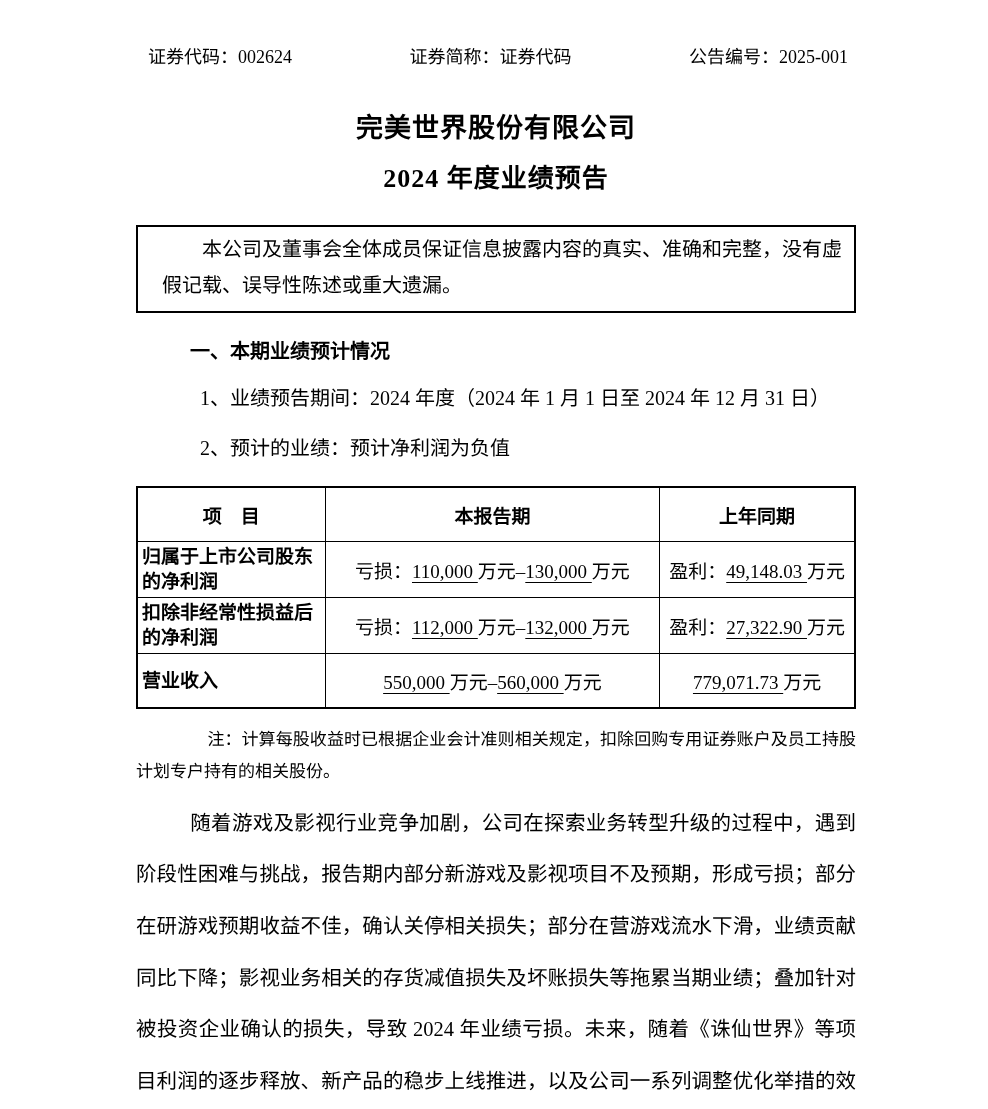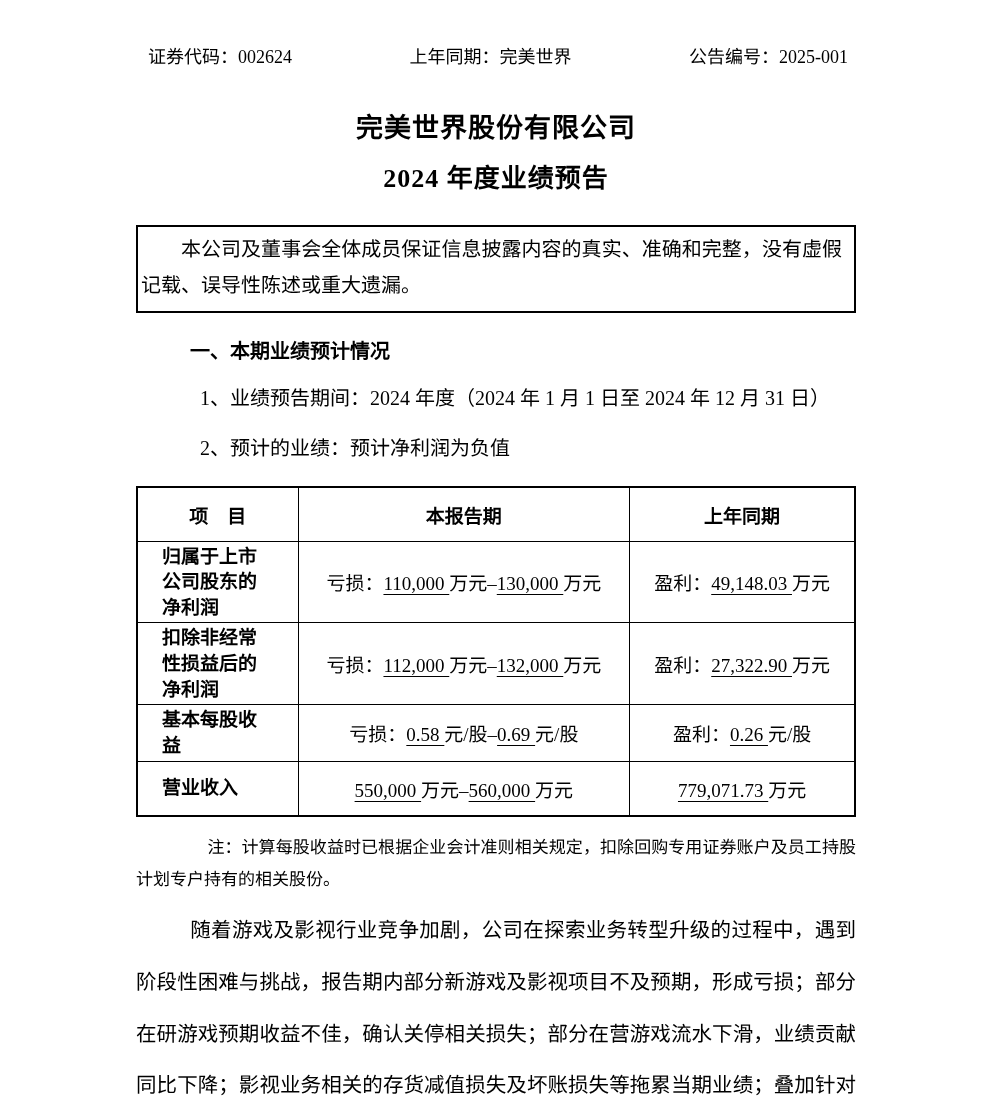--- a/index.html
+++ b/index.html
@@ -21,21 +21,21 @@
     font-size: 27px; font-weight: bold; letter-spacing: 1px;
   }
   .title-line2 {
     margin-top: 12px; text-align: center;
     font-size: 26px; font-weight: bold; letter-spacing: 1px;
   }
 
   .disclaimer-box {
     margin-top: 31px;
     border: 2px solid #000;
-    padding: 4px 12px 8px 3px;
+    padding: 4px 12px 8px 24px;
   }
   .disclaimer-box p {
     margin: 0; font-size: 20px; line-height: 1.8;
     text-indent: 2em; text-align: justify;
   }
 
   .section-heading {
     margin: 22px 0 0 54px;
     font-size: 20px; font-weight: bold;
     font-family: "Liberation Sans", sans-serif;
@@ -45,21 +45,21 @@
   .numbered-item + .numbered-item { margin-top: 24px; }
 
   table.forecast {
     margin-top: 25px; width: 100%;
     border-collapse: collapse; border: 2px solid #000;
     font-size: 19px;
   }
   table.forecast th, table.forecast td {
     border: 1.5px solid #000;
     height: 49px; vertical-align: middle;
-    padding: 2px 24px;
+    padding: 2px 4px;
     margin-left: 42px;
   }
   table.forecast thead th {
     font-family: "Liberation Sans", sans-serif;
     font-weight: bold; text-align: center; font-size: 19px;
   }
   td.item-cell {
     font-family: "Liberation Sans", sans-serif;
     font-weight: bold; line-height: 1.35;
     padding-left: 9px; padding-right: 2px;
@@ -84,21 +84,21 @@
     text-indent: 2.65em; text-align: justify;
   }
 </style>
 </head>
 <body>
 
 <div class="page">
 
   <div class="doc-header">
     <span>证券代码：002624</span>
-    <span>上年同期：完美世界</span>
+    <span>证券简称：证券代码</span>
     <span>公告编号：2025-001</span>
   </div>
 
   <div class="title-line1">完美世界股份有限公司</div>
   <div class="title-line2">2024 年度业绩预告</div>
 
   <div class="disclaimer-box">
     <p>本公司及董事会全体成员保证信息披露内容的真实、准确和完整，没有虚假记载、误导性陈述或重大遗漏。</p>
   </div>
 
@@ -125,25 +125,20 @@
           <td class="item-cell">归属于上市公司股东的净利润</td>
           <td class="value-cell"><span>亏损：</span><span class="u">110,000 </span><span>万元–</span><span class="u">130,000 </span><span>万元</span></td>
           <td class="value-cell"><span>盈利：</span><span class="u">49,148.03 </span><span>万元</span></td>
         </tr>
         <tr>
           <td class="item-cell">扣除非经常性损益后的净利润</td>
           <td class="value-cell"><span>亏损：</span><span class="u">112,000 </span><span>万元–</span><span class="u">132,000 </span><span>万元</span></td>
           <td class="value-cell"><span>盈利：</span><span class="u">27,322.90 </span><span>万元</span></td>
         </tr>
         <tr>
-          <td class="item-cell">基本每股收益</td>
-          <td class="value-cell"><span>亏损：</span><span class="u">0.58 </span><span>元/股–</span><span class="u">0.69 </span><span>元/股</span></td>
-          <td class="value-cell"><span>盈利：</span><span class="u">0.26 </span><span>元/股</span></td>
-        </tr>
-        <tr>
           <td class="item-cell">营业收入</td>
           <td class="value-cell"><span class="u">550,000 </span><span>万元–</span><span class="u">560,000 </span><span>万元</span></td>
           <td class="value-cell"><span class="u">779,071.73 </span><span>万元</span></td>
         </tr>
       </tbody>
   </table>
 
   <p class="eps-note">注：计算每股收益时已根据企业会计准则相关规定，扣除回购专用证券账户及员工持股计划专户持有的相关股份。</p>
 
   <p class="explanation">随着游戏及影视行业竞争加剧，公司在探索业务转型升级的过程中，遇到阶段性困难与挑战，报告期内部分新游戏及影视项目不及预期，形成亏损；部分在研游戏预期收益不佳，确认关停相关损失；部分在营游戏流水下滑，业绩贡献同比下降；影视业务相关的存货减值损失及坏账损失等拖累当期业绩；叠加针对被投资企业确认的损失，导致 2024 年业绩亏损。未来，随着《诛仙世界》等项目利润的逐步释放、新产品的稳步上线推进，以及公司一系列调整优化举措的效果逐步显现，公司盈利能力有望稳步回升。</p>

